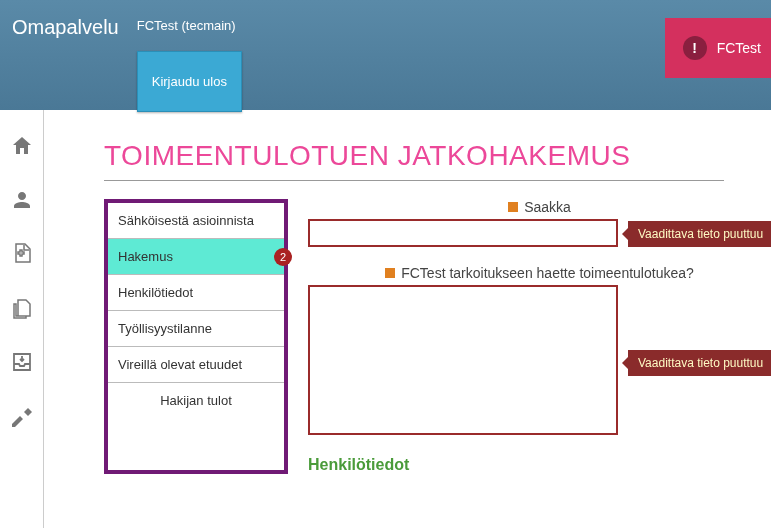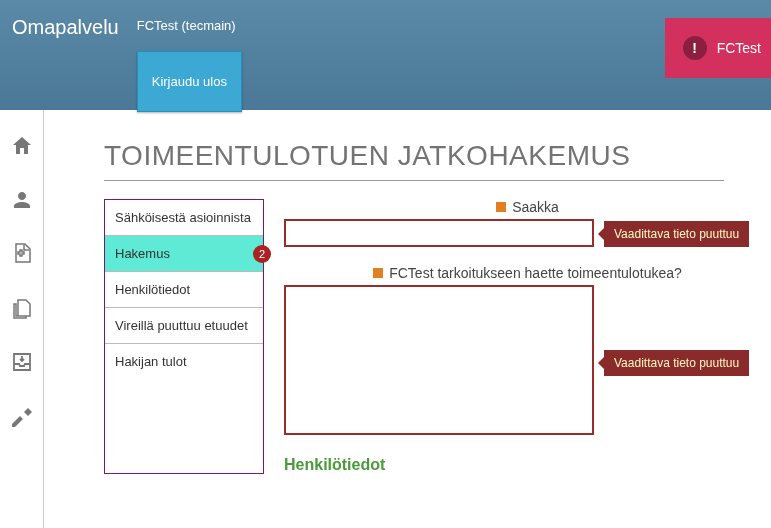--- a/index.html
+++ b/index.html
@@ -66,43 +66,43 @@
     }
     .sidebar-icons svg { width: 24px; height: 24px; fill: #777; cursor: pointer; }
     
     .content-area {
       flex: 1;
       padding: 30px 0 0 60px;
       background: #fff;
       overflow: hidden;
     }
     .page-title {
-      color: #737373;
+      color: #ec4899;
       font-size: 28px;
       font-weight: normal;
       letter-spacing: 0.5px;
       margin-bottom: 8px;
     }
     .title-underline { border-bottom: 1px solid #999; margin-bottom: 18px; width: 620px; }
     
     .main-row { display: flex; gap: 20px; }
     
     .step-nav {
-      width: 160px;
-      border: 1px solid #701a75;
+      width: 184px;
+      border: 4px solid #701a75;
       font-size: 13px;
     }
     .step-item {
       padding: 10px 10px;
       border-bottom: 1px solid #bbb;
       cursor: pointer;
       position: relative;
       background: #fff;
     }
-    .step-item:last-child { border-bottom: none; }
+    .step-item:last-child { border-bottom: none; text-align: center; }
     .step-item.active { background: #5eead4; }
     .badge {
       position: absolute;
       right: -8px;
       top: 50%;
       transform: translateY(-50%);
       background: #a22;
       color: #fff;
       width: 18px; height: 18px;
       border-radius: 50%;
@@ -217,21 +217,22 @@
     <div class="title-underline"></div>
 
     <div class="main-row">
       <div class="step-nav">
         <div class="step-item"><span>Sähköisestä asioinnista</span></div>
         <div class="step-item active">
           <span>Hakemus</span>
           <span class="badge">2</span>
         </div>
         <div class="step-item"><span>Henkilötiedot</span></div>
-        <div class="step-item"><span>Vireillä puuttuu etuudet</span></div>
+        <div class="step-item"><span>Työllisyystilanne</span></div>
+        <div class="step-item"><span>Vireillä olevat etuudet</span></div>
         <div class="step-item"><span>Hakijan tulot</span></div>
       </div>
 
       <div class="form-col">
         <div class="form-group">
           <div class="form-label">
             <span class="req-marker"></span>
             <span>Saakka</span>
           </div>
           <input type="text" class="text-input" value="" style="">

